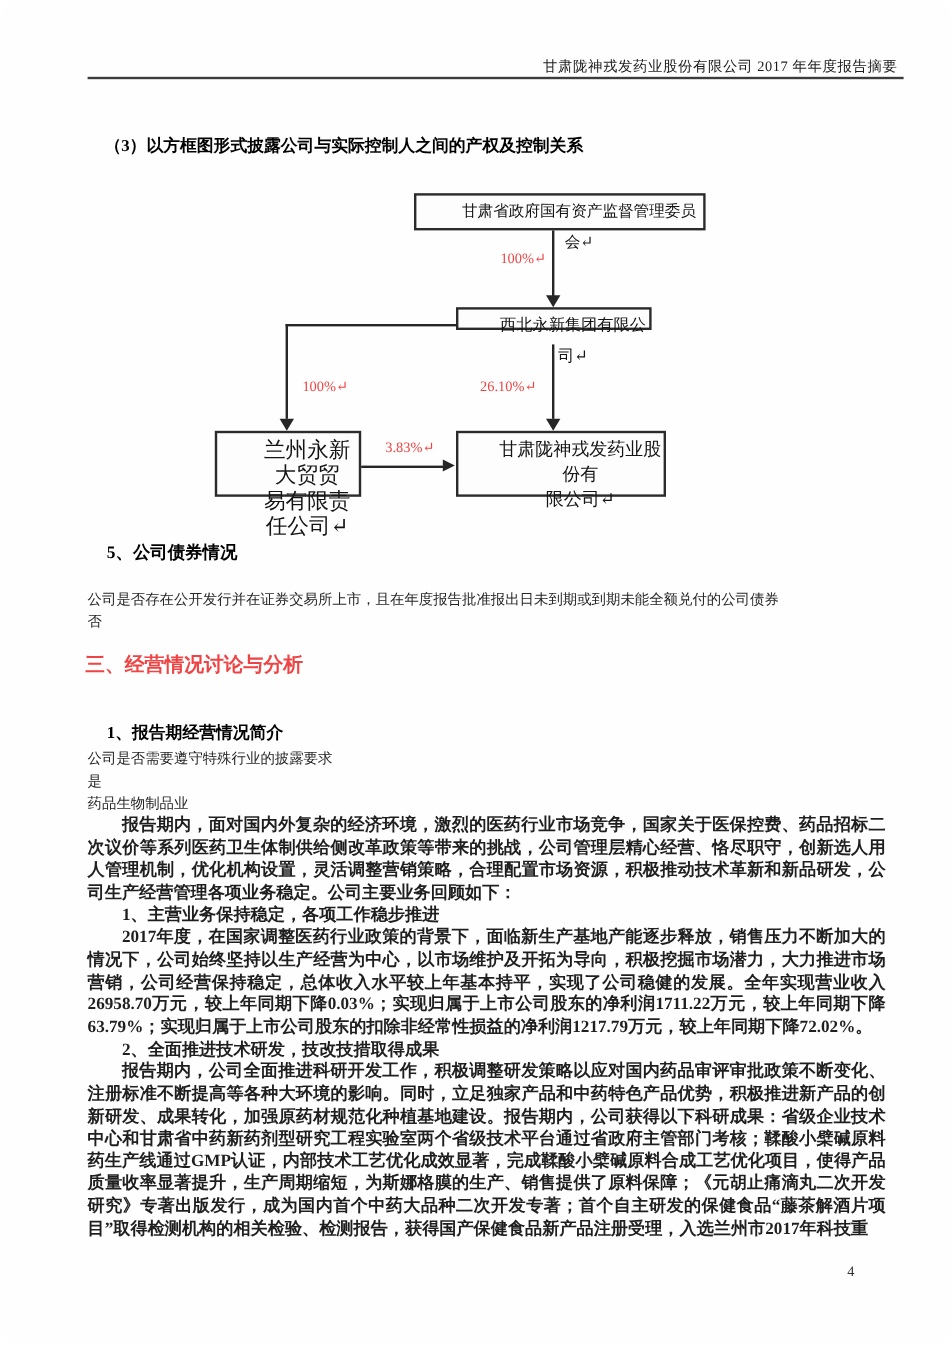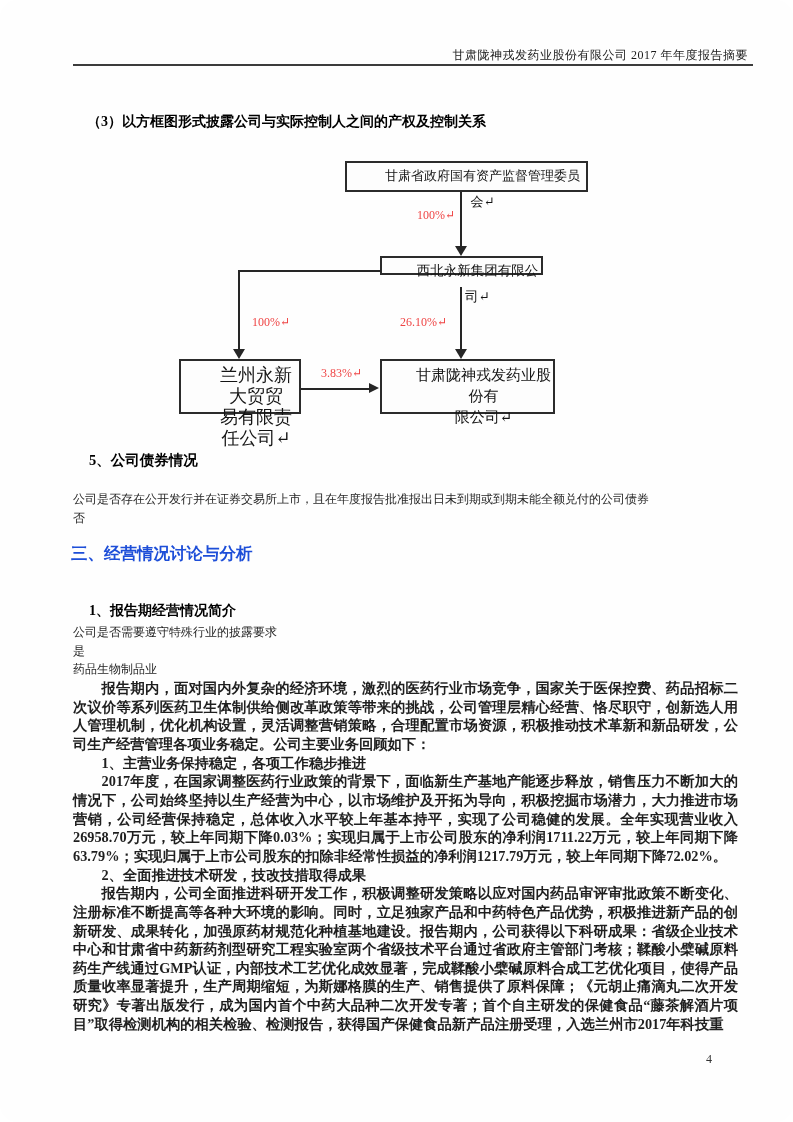--- a/index.html
+++ b/index.html
@@ -8,21 +8,21 @@
     font-family:"Liberation Serif","DejaVu Serif",serif;color:#1b1b1b;
     overflow:hidden;
     border-radius:17px;
   }
   
   .hdr{position:absolute;top:47px;right:45px;font-size:12px;color:#1a1a1a;letter-spacing:.5px;white-space:nowrap;}
   .hdr-rule{position:absolute;top:64px;left:73px;width:680px;height:2px;background:#3c3c3c;}
   
   .h-s3{position:absolute;top:97px;left:71px;margin:16px;font-size:14px;font-weight:bold;color:#000;white-space:nowrap;}
   .h-s5{position:absolute;top:433px;left:71px;margin:18px;font-size:14.5px;font-weight:bold;color:#000;white-space:nowrap;}
-  .h-d3{position:absolute;top:543px;left:71px;margin:0;font-size:16.5px;font-weight:bold;color:#1d4ed8;white-space:nowrap;}
+  .h-d3{position:absolute;top:543px;left:71px;margin:0;font-size:16.5px;font-weight:bold;color:#ef4444;white-space:nowrap;}
   .h-d3sub{position:absolute;top:584px;left:71px;margin:18px;font-size:14px;font-weight:bold;color:#000;white-space:nowrap;}
   
   .small-line{position:absolute;left:73px;font-size:12px;color:#262626;white-space:nowrap;}
   .q5{top:491px;} .a5{top:510px;}
   
   .node{position:absolute;box-sizing:border-box;border:2px solid #2b2b2b;background:#fdfdfd;
         text-align:center;color:#141414;padding-left:32px;}
   .n-controller{left:345px;top:161px;width:243px;height:31px;font-size:13px;line-height:26px;}
   .n-group{left:380px;top:256px;width:163px;height:19px;font-size:13.5px;line-height:26px;}
   .n-trading{left:179px;top:359px;width:122px;height:55px;font-size:18px;line-height:21px;padding-top:4px;text-align:center;}

